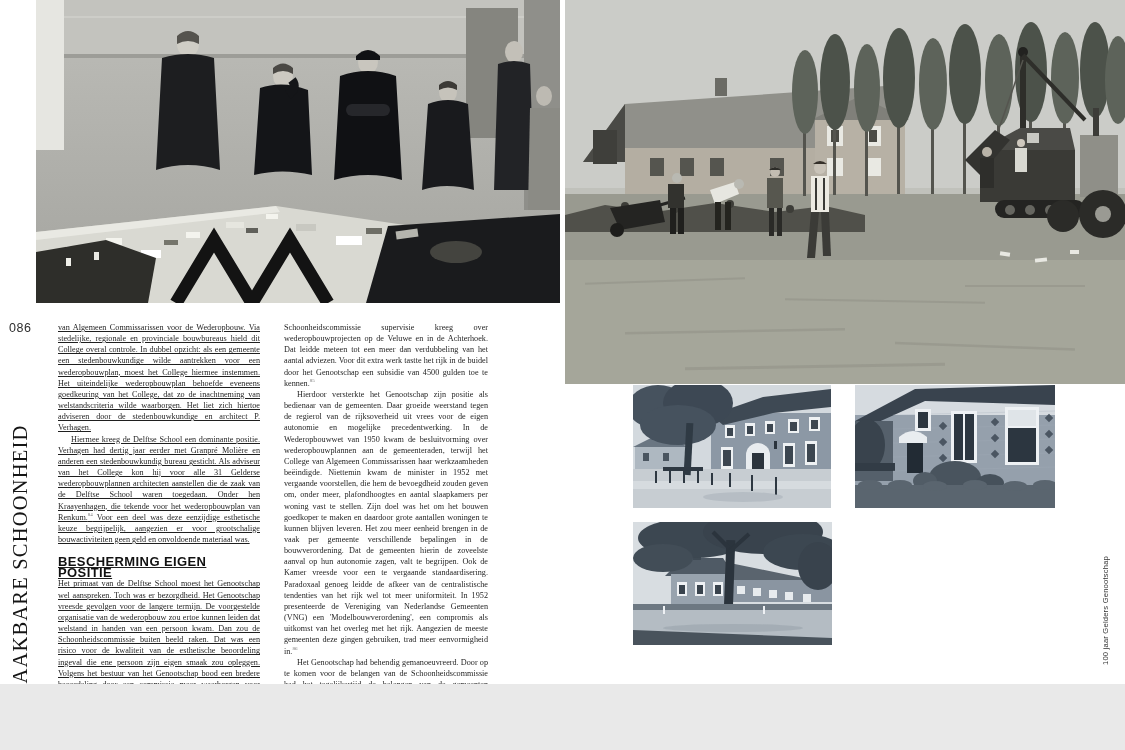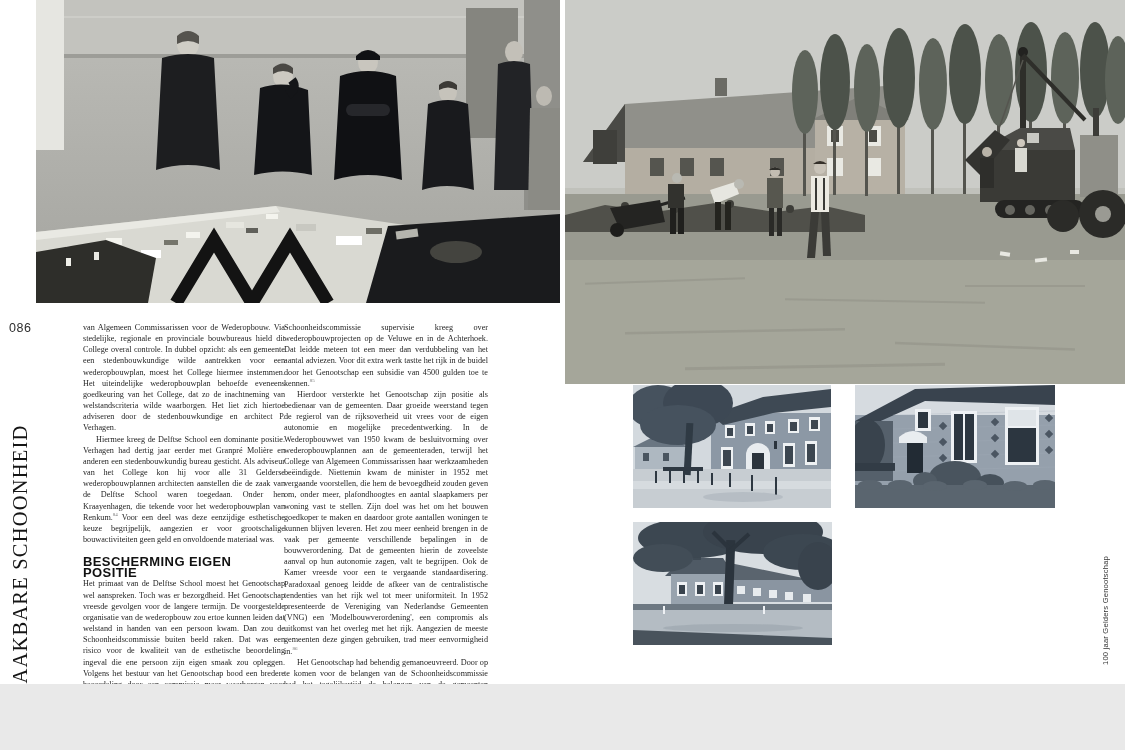--- a/index.html
+++ b/index.html
@@ -16,21 +16,21 @@
 
   .pagenum{position:absolute;left:9px;top:321px;font-family:"Liberation Sans",sans-serif;
            font-size:12.5px;color:#2e2e2e;letter-spacing:.6px;}
   .vtitle-left{position:absolute;left:9px;top:703px;transform:rotate(-90deg);transform-origin:0 0;
            font-family:"Liberation Serif",serif;font-size:20.5px;letter-spacing:1.2px;color:#151515;white-space:nowrap;}
   .vtitle-right{position:absolute;left:1101px;top:665px;transform:rotate(-90deg);transform-origin:0 0;
            font-family:"Liberation Sans",sans-serif;font-size:7.6px;color:#333;letter-spacing:.2px;white-space:nowrap;}
 
   .col{position:absolute;top:322px;height:396px;overflow:hidden;font-size:8.2px;line-height:11.15px;
        color:#1f1f1f;text-align:justify;}
-  .col1{left:83px;width:202px;}
+  .col1{left:58px;width:202px;text-decoration:underline;}
   .col2{left:284px;width:204px;}
   .para{margin:0;}
   .para.indent{text-indent:13px;}
   .para sup{font-size:5px;color:#777;line-height:0;}
   .head{font-family:"Liberation Sans",sans-serif;font-weight:bold;font-size:13px;letter-spacing:.4px;
         margin-top:11px;color:#111;text-align:left;}
 
   .cap{position:absolute;font-family:"Liberation Sans",sans-serif;font-size:5.9px;line-height:7.4px;color:#9b9b9b;}
   .cap .u{text-decoration:underline;}
   .cap-left{left:66px;top:712px;width:400px;display:flex;}

